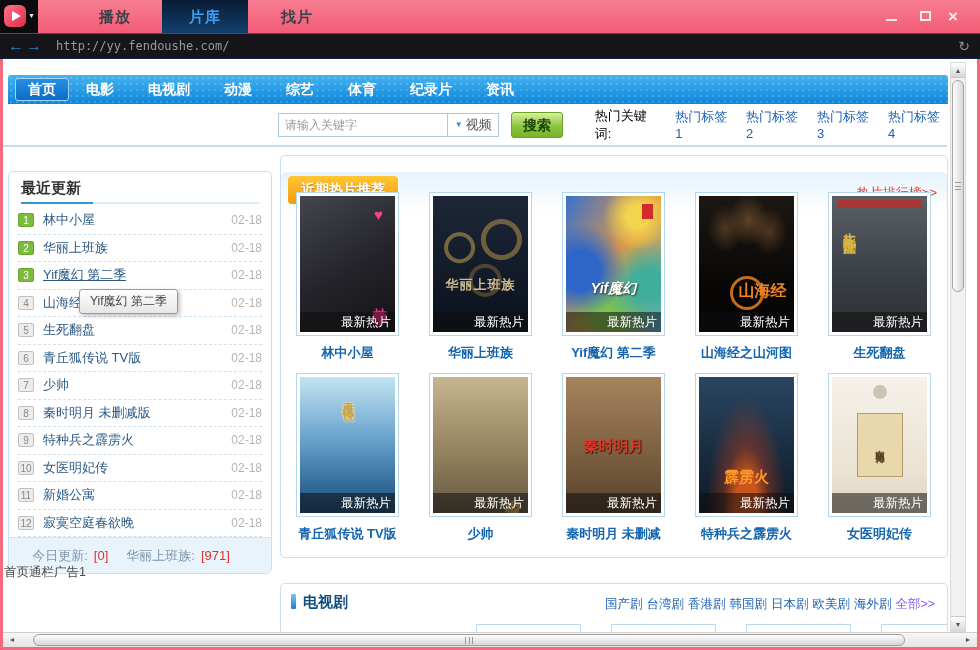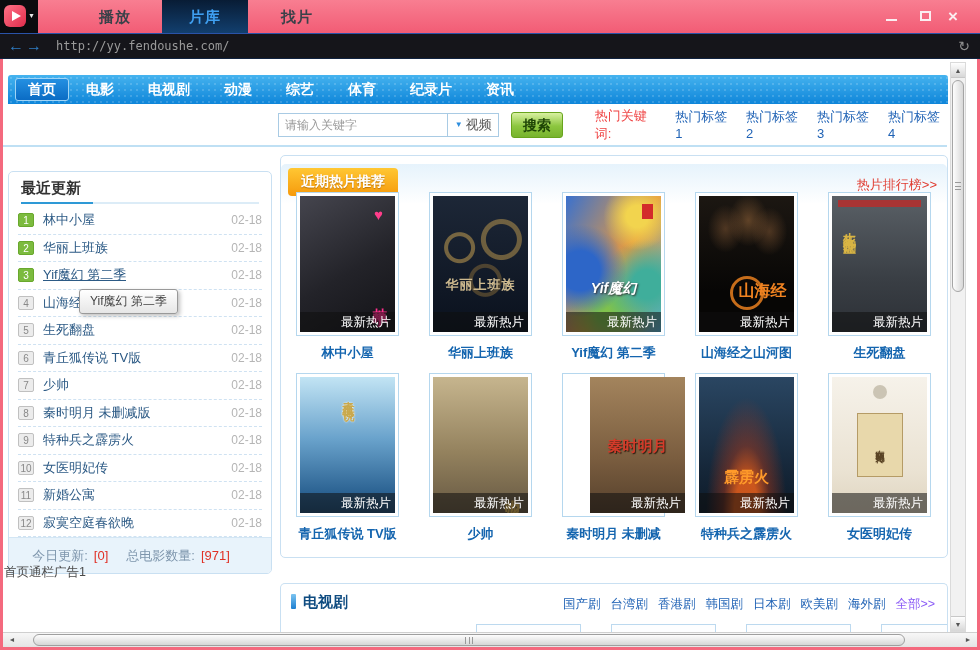--- a/index.html
+++ b/index.html
@@ -47,21 +47,21 @@
                border-bottom:2px solid #bfe0f4; display:flex; align-items:center; }
   .sinput { margin-left:275px; width:170px; height:24px; border:1px solid #a9cbe4; border-right:none;
             padding:0 6px; font-size:12px; color:#333; outline:none; }
   .sinput::placeholder { color:#9a9a9a; }
   .sselect { width:52px; height:24px; border:1px solid #a9cbe4; display:flex; align-items:center;
              justify-content:center; gap:3px; font-size:13px; color:#555; background:#fff; cursor:pointer; }
   .sel-chev { font-size:8px; color:#2e8ede; }
   .sbtn { margin-left:12px; width:52px; height:26px; background:linear-gradient(#d8f0a0,#8cc63f 55%,#77b32d);
           border:1px solid #68a41d; border-radius:3px; font-size:14px; font-weight:bold; color:#1e4506;
           text-align:center; line-height:24px; cursor:pointer; }
-  .hotlabel { margin-left:32px; font-size:13px; color:#ef4444; }
+  .hotlabel { margin-left:32px; font-size:13px; color:#000000; }
   .htag { margin-left:12px; font-size:13px; color:#1f62b5; cursor:pointer; }
 
   
   .sidebar { position:absolute; left:5px; top:112px; width:264px; height:403px;
              border:1px solid #c9e0f2; border-radius:5px; background:#fff; }
   .sb-title { position:absolute; left:12px; top:7px; font-size:15px; font-weight:bold; color:#333; }
   .sb-line { position:absolute; left:12px; right:12px; top:30px; height:2px; background:#dcecf7; }
   .sb-line-blue { position:absolute; left:0; top:0; width:72px; height:2px; background:#2e99d6; }
   .sb-list { position:absolute; left:0; right:0; top:35px; height:330px; }
   .sb-row { height:27.5px; display:flex; align-items:center; margin:0 9px; border-bottom:1px dashed #cfe2f2; }
@@ -76,21 +76,21 @@
              box-shadow:2px 2px 4px rgba(0,0,0,.25); white-space:nowrap; z-index:5; }
   .sb-footer { position:absolute; left:0; right:0; bottom:0; height:36px; background:#e8f3fb;
                border-top:1px solid #d3e6f4; border-radius:0 0 4px 4px;
                display:flex; align-items:center; justify-content:center; gap:6px; font-size:13px; }
   .sbf-label { color:#7d95ac; }
   .sbf-num { color:#e03126; margin-right:12px; }
 
   
   .mainpanel { position:absolute; left:277px; top:96px; width:668px; height:403px;
                border:1px solid #c9e0f2; border-radius:5px; background:#fff; overflow:hidden; }
-  .mp-head { position:absolute; left:0; right:0; top:8px; height:40px;
+  .mp-head { position:absolute; left:0; right:0; top:16px; height:40px;
              background:linear-gradient(#e6f3fc,#ffffff); border-radius:5px 5px 0 0; }
   .hot-badge { position:absolute; left:7px; top:4px; padding:5px 13px;
                background:linear-gradient(#ffc733,#f69a0c); border-radius:4px; color:#fff;
                font-size:14px; font-weight:bold; text-shadow:0 1px 1px rgba(150,85,0,.6); }
   .rank-link { position:absolute; right:10px; top:12px; font-size:13px; color:#e03b30; cursor:pointer; }
 
   .mcol { position:absolute; width:103px; }
   .card { width:103px; height:144px; border:1px solid #b5d7ee; background:#fff; padding:3px; cursor:pointer; }
   .pimg { position:relative; width:95px; height:136px; overflow:hidden; }
   .ovl { position:absolute; left:0; right:0; bottom:0; height:20px; line-height:20px;
@@ -123,21 +123,21 @@
            border:3px solid rgba(231,127,31,.85); border-radius:50%; }
   .a4 { left:50%; bottom:30px; margin-left:-8px; color:#f08321; font-size:16px; }
   .p5 { background:linear-gradient(#5a6066,#3a3f45 60%,#2c3036); }
   .strip5 { position:absolute; top:4px; left:6px; right:6px; height:7px; background:#a83434; }
   .a5 { left:8px; top:26px; writing-mode:vertical-rl; color:#d9b544; font-size:13px; letter-spacing:3px; }
   .p6 { background:linear-gradient(#c2e4f4,#6aa3cc 45%,#2b6292 85%,#1d4a74); }
   .a6 { left:50%; top:14px; margin-left:-8px; writing-mode:vertical-rl; color:#c9a94e; font-size:12px;
         letter-spacing:2px; text-shadow:0 0 2px #fff; }
   .p7 { background:linear-gradient(#c6b58e,#94825e 55%,#665842); }
   .a7 { right:6px; bottom:26px; color:#d8b052; font-size:16px; writing-mode:vertical-rl; }
-  .p8 { background:linear-gradient(#a3845d,#7a5d3f 60%,#55402c);margin-left:24px; }
+  .p8 { background:linear-gradient(#a3845d,#7a5d3f 60%,#55402c); }
   .a8 { left:0; right:0; top:60px; text-align:center; color:#d43b2a; font-size:15px; text-shadow:1px 1px 1px #2e1d10; }
   .p9 { background:radial-gradient(ellipse at 50% 100%,rgba(235,95,25,.85) 0 18%,rgba(200,60,20,.4) 35%,transparent 60%),
                    linear-gradient(#2a4662,#152638 70%,#0d1a28); }
   .a9 { left:0; right:0; bottom:26px; text-align:center; color:#ff9a2a; font-size:15px; }
   .p10 { background:linear-gradient(#f6f2ea,#eae2d2 70%,#ded4bf); }
   .fig10 { position:absolute; top:8px; left:50%; margin-left:-7px; width:14px; height:14px; border-radius:50%;
            background:#cbc4b4; }
   .scroll10 { position:absolute; left:50%; top:36px; margin-left:-23px; width:46px; height:64px;
               background:#e8d8ab; border:1px solid #b59b66; display:flex; align-items:center; justify-content:center; }
   .a10 { position:static; writing-mode:vertical-rl; color:#5a4425; font-size:9px; letter-spacing:1px; font-weight:bold; }
@@ -148,21 +148,21 @@
             border-radius:5px 5px 0 0; background:#fff; overflow:hidden; }
   .bp-left { left:5px; width:264px; }
   .bp-right { left:277px; width:668px; }
   .bp-title { position:absolute; left:14px; top:9px; font-size:15px; font-weight:bold; color:#0f4c81; }
   .bp-more { position:absolute; right:12px; top:12px; font-size:12px; color:#e03b30; cursor:pointer; }
   .bp-line { position:absolute; left:14px; right:14px; top:36px; height:2px; background:#cfe4f2; }
   .bp-line-blue { position:absolute; left:0; top:-1px; width:70px; height:4px; background:#2f9ad8; }
   .bullet { position:absolute; left:10px; top:10px; width:5px; height:15px; border-radius:1px;
             background:linear-gradient(#7cc4f0,#1d7fd1); }
   .bp-title2 { position:absolute; left:22px; top:9px; font-size:15px; font-weight:bold; color:#0f4c81; }
-  .cats { position:absolute; right:12px; top:12px; display:flex; gap:10px; font-size:12.5px; }
+  .cats { position:absolute; right:12px; top:12px; display:flex; gap:4px; font-size:12.5px; }
   .cat { color:#1f62b5; cursor:pointer; }
   .cat-all { color:#8b5cf6; cursor:pointer; }
   .phbox { position:absolute; top:40px; width:105px; height:40px; border:1px solid #bcd9ef; background:#fdfeff; }
 
   
   .vscroll { position:absolute; right:11px; top:3px; width:16px; height:570px; background:#f1f1f1;
              border:1px solid #dadada; }
   .vbtn { position:absolute; left:0; width:14px; height:15px; text-align:center; line-height:15px;
           font-size:7px; color:#555; background:linear-gradient(#fefefe,#d7d7d7); cursor:pointer; }
   .vbtn-up { top:0; border-bottom:1px solid #c8c8c8; }
@@ -307,21 +307,21 @@
         <div class="sb-row">
           <span class="rank rank-n">12</span>
           <span class="sb-t">寂寞空庭春欲晚</span>
           <span class="sb-d">02-18</span>
         </div>
       </div>
       <div class="tooltip">Yif魔幻 第二季</div>
       <div class="sb-footer">
         <span class="sbf-label">今日更新:</span>
         <span class="sbf-num">[0]</span>
-        <span class="sbf-label">总电影数量:</span>
+        <span class="sbf-label">华丽上班族:</span>
         <span class="sbf-num" style="margin-right:18px">[971]</span>
       </div>
     </div>
 
     <div class="mainpanel">
       <div class="mp-head">
         <div class="hot-badge">近期热片推荐</div>
         <div class="rank-link">热片排行榜&gt;&gt;</div>
       </div>
 

